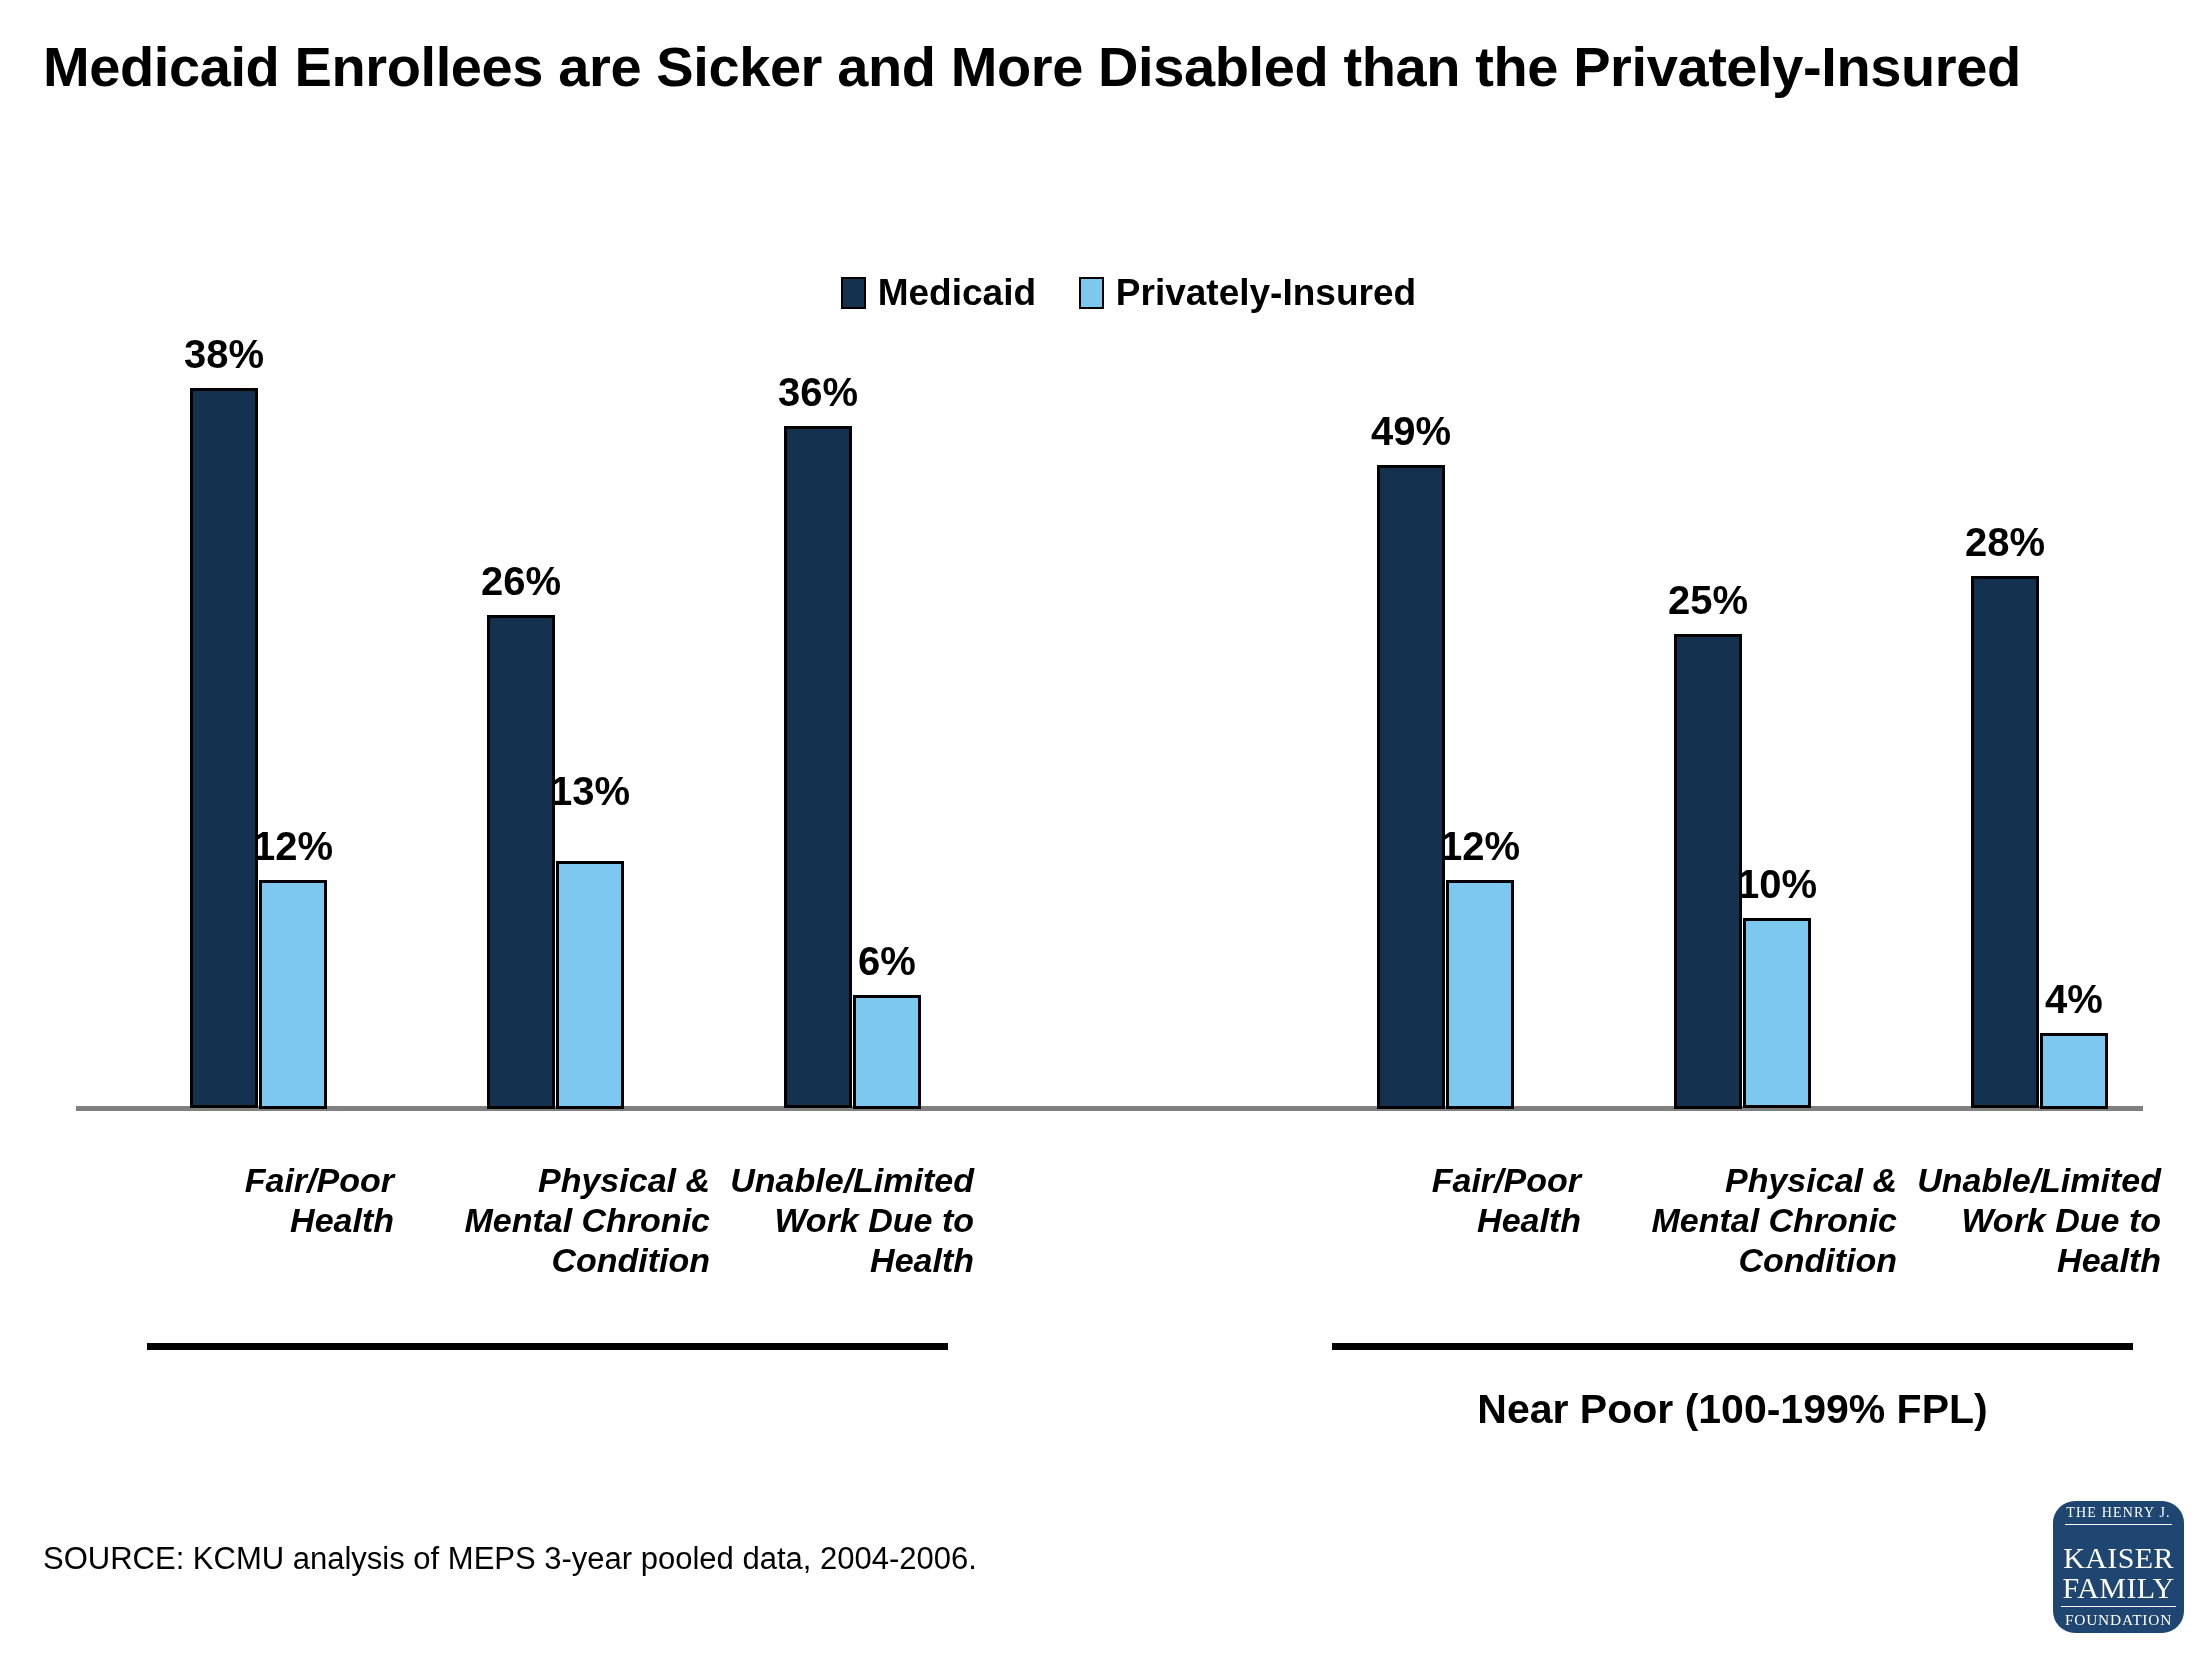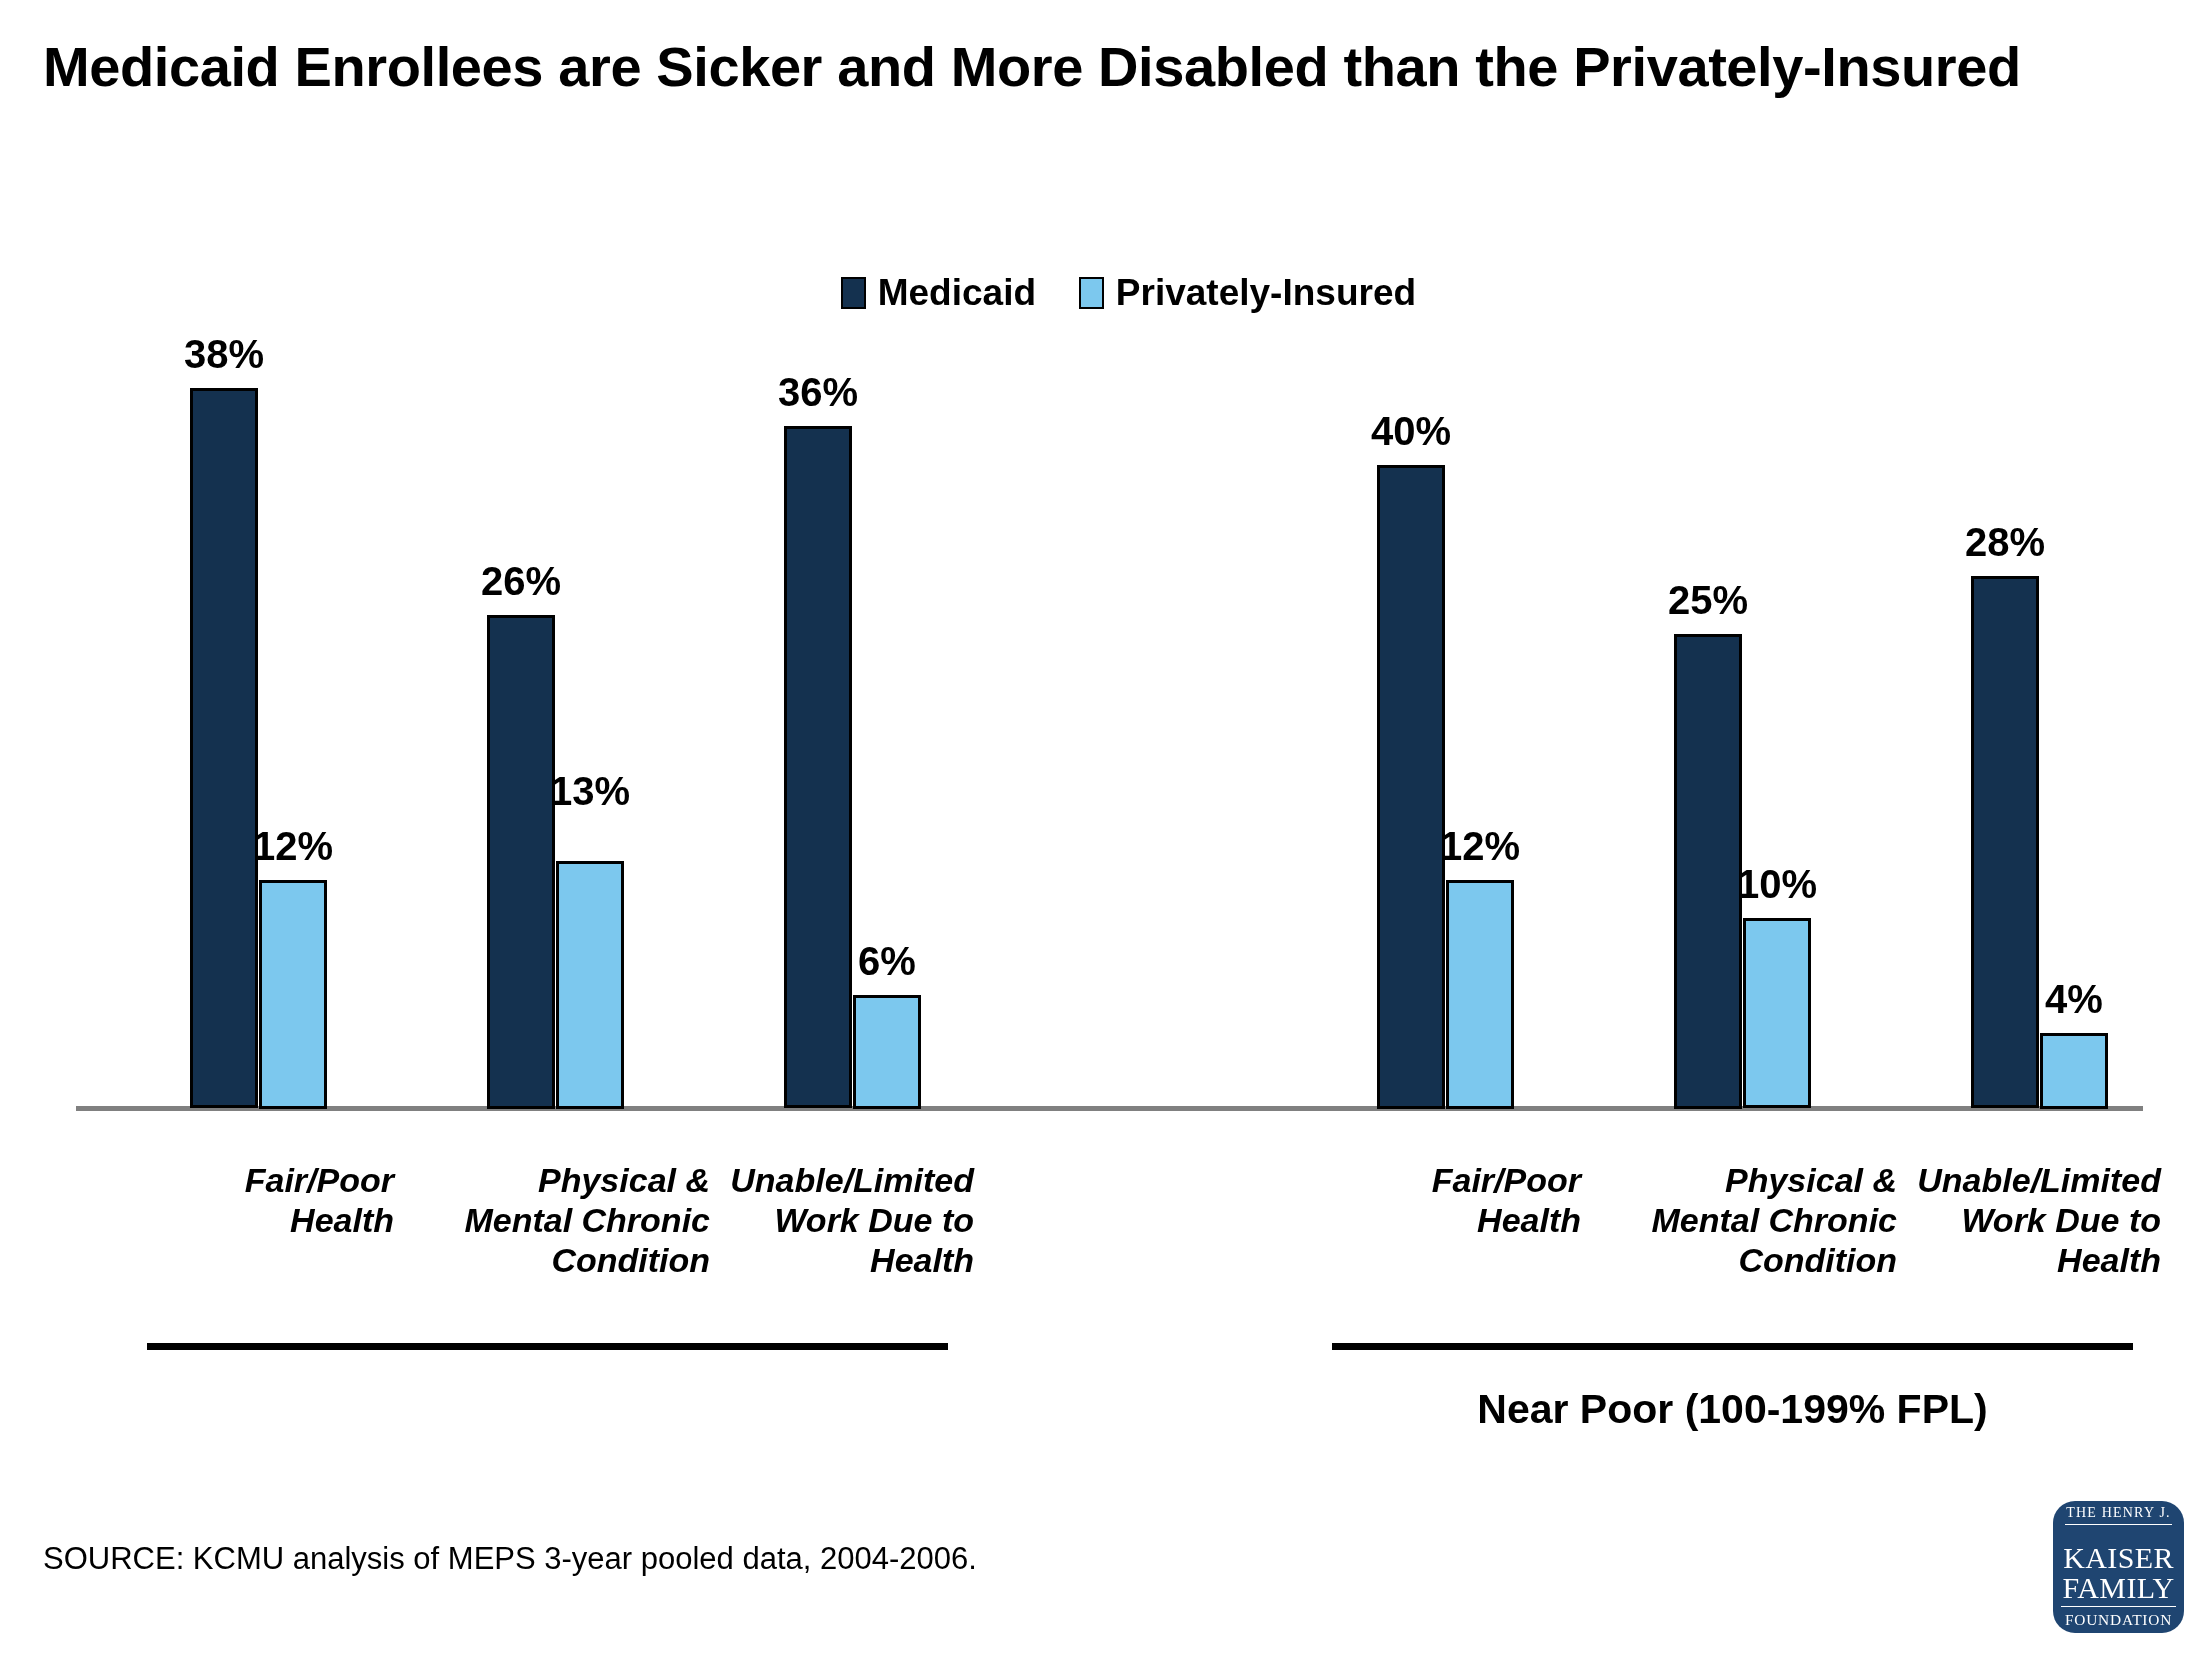--- a/index.html
+++ b/index.html
@@ -210,21 +210,21 @@
   <div class="bar private" style="left:556px; width:68px; top:861px; height:248px;"></div>
   <div class="bar-label" style="left:531px; width:118px; top:769px;">13%</div>
 
   <div class="bar medicaid" style="left:784px; width:68px; top:426px; height:682px;"></div>
   <div class="bar-label" style="left:759px; width:118px; top:370px;">36%</div>
 
   <div class="bar private" style="left:853px; width:68px; top:995px; height:114px;"></div>
   <div class="bar-label" style="left:828px; width:118px; top:939px;">6%</div>
 
   <div class="bar medicaid" style="left:1377px; width:68px; top:465px; height:644px;"></div>
-  <div class="bar-label" style="left:1352px; width:118px; top:409px;">40%</div>
+  <div class="bar-label" style="left:1352px; width:118px; top:409px;">49%</div>
 
   <div class="bar private" style="left:1446px; width:68px; top:880px; height:229px;"></div>
   <div class="bar-label" style="left:1421px; width:118px; top:824px;">12%</div>
 
   <div class="bar medicaid" style="left:1674px; width:68px; top:634px; height:475px;"></div>
   <div class="bar-label" style="left:1649px; width:118px; top:578px;">25%</div>
 
   <div class="bar private" style="left:1743px; width:68px; top:918px; height:190px;"></div>
   <div class="bar-label" style="left:1718px; width:118px; top:862px;">10%</div>
 

